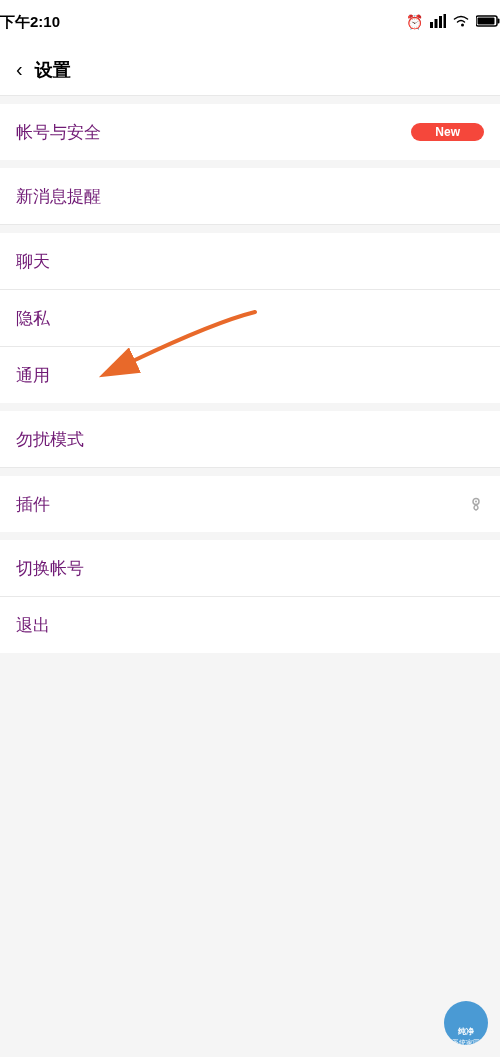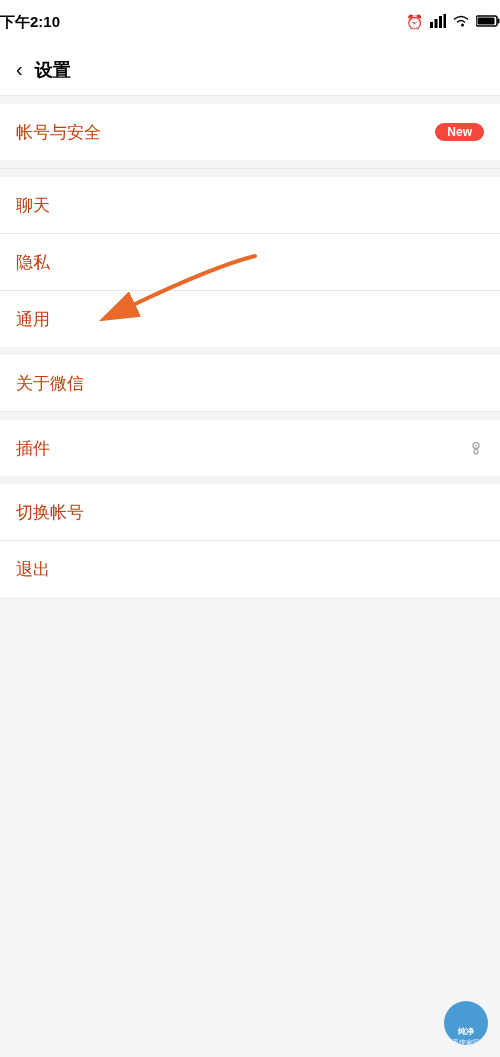--- a/index.html
+++ b/index.html
@@ -83,29 +83,29 @@
       display: flex;
       align-items: center;
       padding: 0 16px;
       height: 56px;
       background: #fff;
       cursor: pointer;
       position: relative;
     }
     .menu-item-text {
       font-size: 17px;
-      color: #c2410c;
+      color: #701a75;
       flex: 1;
     }
     .menu-item-badge {
       background: #f5473b;
       color: #fff;
       font-size: 12px;
       font-weight: 600;
-      padding: 2px 12px;
+      padding: 2px 24px;
       border-radius: 10px;
       margin-left: 8px;
     }
     .menu-item-icon {
       margin-left: 6px;
       color: #aaa;
       font-size: 14px;
     }
 
     
@@ -186,20 +186,23 @@
 <div class="menu-section">
   <div class="menu-item">
     <span class="menu-item-text">帐号与安全</span>
     <span class="menu-item-badge">New</span>
   </div>
 </div>
 
 <div class="divider-section"></div>
 
 <div class="menu-section">
+  <div class="menu-item">
+    <span class="menu-item-text">新消息提醒</span>
+  </div>
   <div class="divider-thin"></div>
 </div>
 
 <div class="divider-section"></div>
 
 <div class="menu-section">
   <div class="menu-item">
     <span class="menu-item-text">聊天</span>
   </div>
   <div class="divider-thin"></div>
@@ -219,21 +222,21 @@
 
       <path d="M 200,10 Q 160,20 80,58" stroke="#e8692a" stroke-width="4" fill="none" marker-end="url(#arrowhead)" stroke-linecap="round"></path>
     </svg>
   </div>
 </div>
 
 <div class="divider-section"></div>
 
 <div class="menu-section">
   <div class="menu-item">
-    <span class="menu-item-text">关于微信</span>
+    <span class="menu-item-text">勿扰模式</span>
   </div>
   <div class="divider-thin"></div>
 </div>
 
 <div class="divider-section"></div>
 
 <div class="menu-section">
   <div class="menu-item">
     <span class="menu-item-text">插件</span>
     <span class="menu-item-icon">

